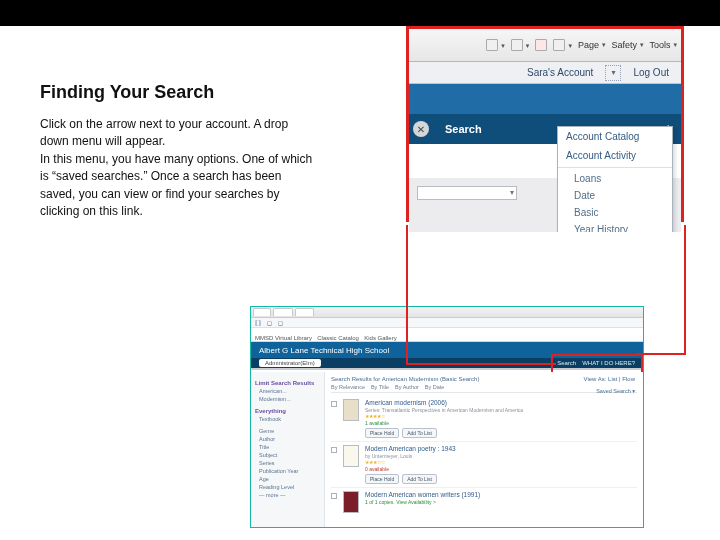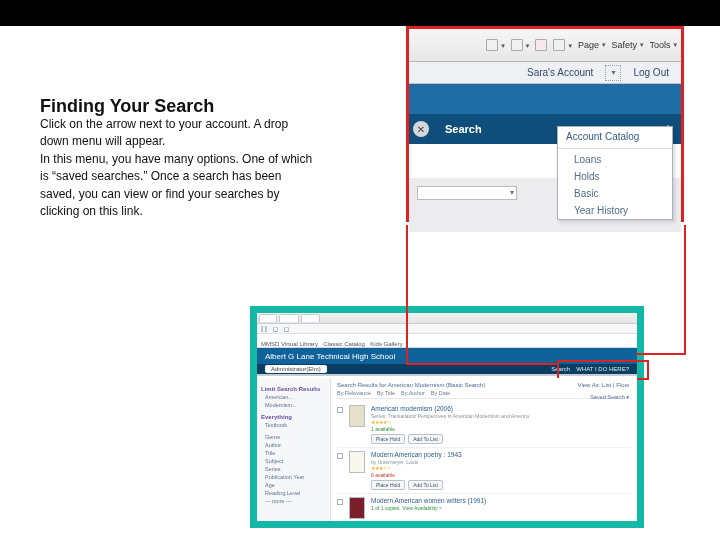--- a/index.html
+++ b/index.html
@@ -12,21 +12,21 @@
     overflow: hidden;
   }
   .black-top {
     position: absolute;
     top: 0; left: 0; right: 0;
     height: 26px;
     background: #000;
   }
   .heading {
     position: absolute;
-    top: 96px;
+    top: 82px;
     left: 40px;
     font-size: 18px;
     font-weight: bold;
     color: #111;
   }
   .body-text {
     position: absolute;
     top: 116px;
     left: 40px;
     width: 280px;
@@ -168,21 +168,21 @@
     background: #d22;
     z-index: 2;
   }
   
   .app {
     position: absolute;
     top: 306px;
     left: 250px;
     width: 394px;
     height: 222px;
-    border: 7px solid #14b8a6;
+    border: 1px solid #14b8a6;
     background: #fff;
     font-size: 6px;
     color: #555;
   }
   .app .br-tabs {
     height: 11px;
     background: linear-gradient(#f3f3f3,#e4e4e4);
     border-bottom: 1px solid #c9ccd0;
     display: flex; align-items: center;
     gap: 2px; padding: 0 2px;
@@ -340,23 +340,24 @@
       <span>Flow</span>
     </div>
     <div class="lower-grey">
       <div class="input">
           <span class="caret">▾</span>
         </div>
       <div class="chk"></div>
     </div>
     <div class="dd">
       <div class="hdr">Account Catalog</div>
+      <div class="hdr">Account Activity</div>
       <div class="sep"></div>
       <div class="item">Loans</div>
-      <div class="item">Holds</div>
+      <div class="item">Date</div>
       <div class="item">Basic</div>
       <div class="item">Year History</div>
 
     </div>
   </div>
 </div>
 
 <div class="callout-line" style="top:225px; left:406px; width:2px; height:140px;"></div>
 <div class="callout-line" style="top:363px; left:406px; width:150px; height:2px;"></div>
 <div class="callout-line" style="top:225px; left:684px; width:2px; height:130px;"></div>

